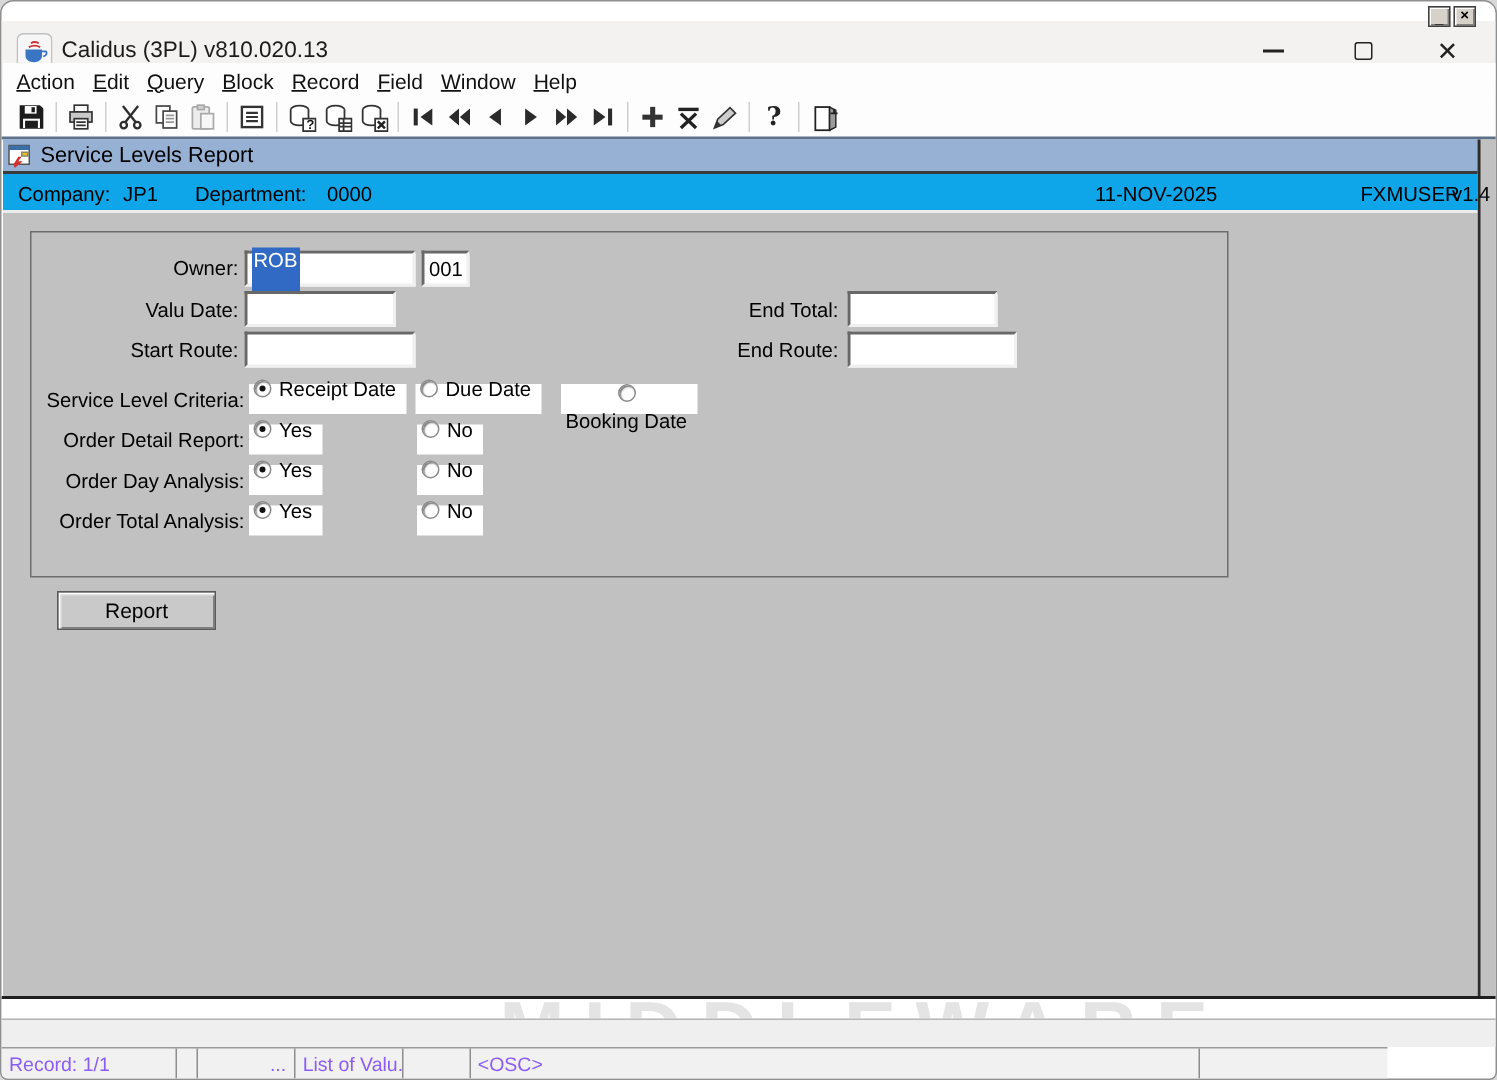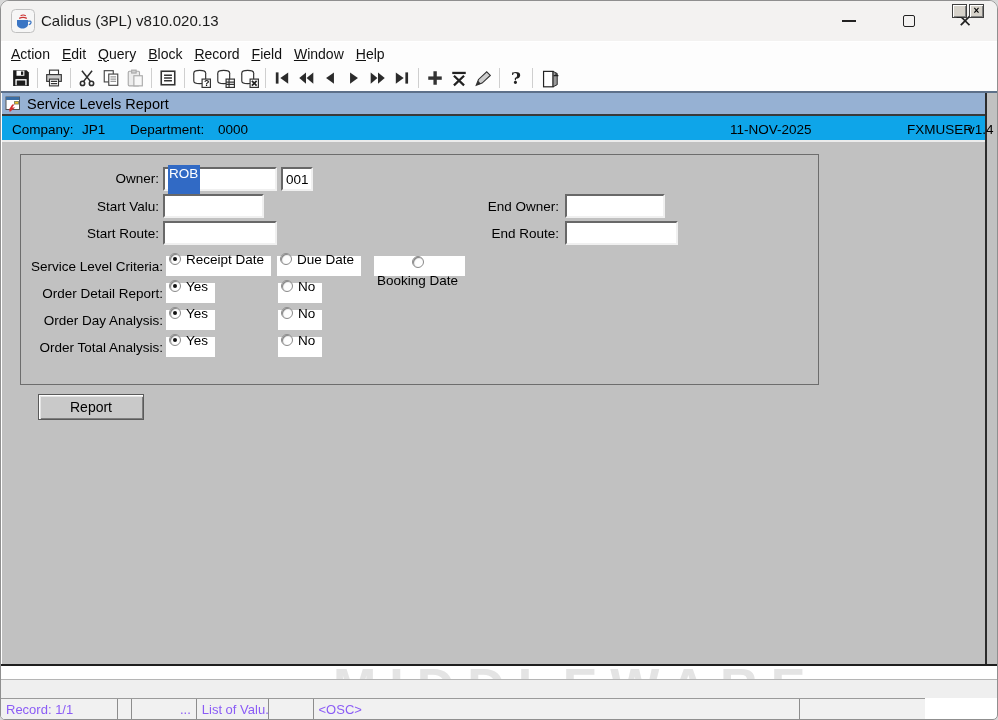--- a/index.html
+++ b/index.html
@@ -5,21 +5,21 @@
   * { margin:0; padding:0; box-sizing:border-box; }
   html,body { background:#d8d8d8; }
   body { font-family:"Liberation Sans","DejaVu Sans",sans-serif; }
 
   .window {
     position:relative; width:998px; height:720px; background:#fff;
     border:1px solid #8f8f8f; border-radius:9px 9px 5px 5px; overflow:hidden;
   }
 
   
-  .titlebar { position:absolute; left:0; top:0; width:100%; height:40px; background:#f3f2f1;text-decoration:underline; }
+  .titlebar { position:absolute; left:0; top:13px; width:100%; height:40px; background:#f3f2f1;text-decoration:underline; }
   .app-icon { position:absolute; left:10px; top:8px; width:24px; height:24px; }
   .title-text { position:absolute; left:40px; top:11px; font-size:15px; color:#1b1b1b; }
   .winbtn { position:absolute; top:0; width:46px; height:40px; display:flex; align-items:center; justify-content:center; color:#222; }
   .winbtn.min { left:825px; } .winbtn.max { left:885px; } .winbtn.close { left:941px; }
   .glyph-min { width:14px; height:1.5px; background:#222; }
   .glyph-max { width:12px; height:12px; border:1.5px solid #222; border-radius:2px; }
   .glyph-close { font-size:17px; line-height:1; font-weight:300; }
 
   
   .menubar { position:absolute; left:1px; top:41px; width:996px; height:23px; background:#fdfdfd; display:flex; align-items:center; padding-left:3px; }
@@ -299,25 +299,25 @@
   <div class="groupbox"></div>
 
   <span class="flabel" style="top:170px">Owner:</span>
   <div class="field" style="left:162px; top:166px; width:114px;">
     <span class="sel">ROB</span>
   </div>
   <div class="field" style="left:280px; top:166px; width:32px;">
     <span>001</span>
   </div>
 
-  <span class="flabel" style="top:198px">Start Valu:</span>
+  <span class="flabel" style="top:198px">Valu Date:</span>
   <div class="field" style="left:162px; top:193px; width:101px;">
       <span></span>
     </div>
-  <span class="flabel2" style="top:198px">End Owner:</span>
+  <span class="flabel2" style="top:198px">End Total:</span>
   <div class="field" style="left:564px; top:193px; width:100px;">
       <span></span>
     </div>
 
   <span class="flabel" style="top:225px">Start Route:</span>
   <div class="field" style="left:162px; top:220px; width:114px;">
       <span></span>
     </div>
   <span class="flabel2" style="top:225px">End Route:</span>
   <div class="field" style="left:564px; top:220px; width:113px;">

